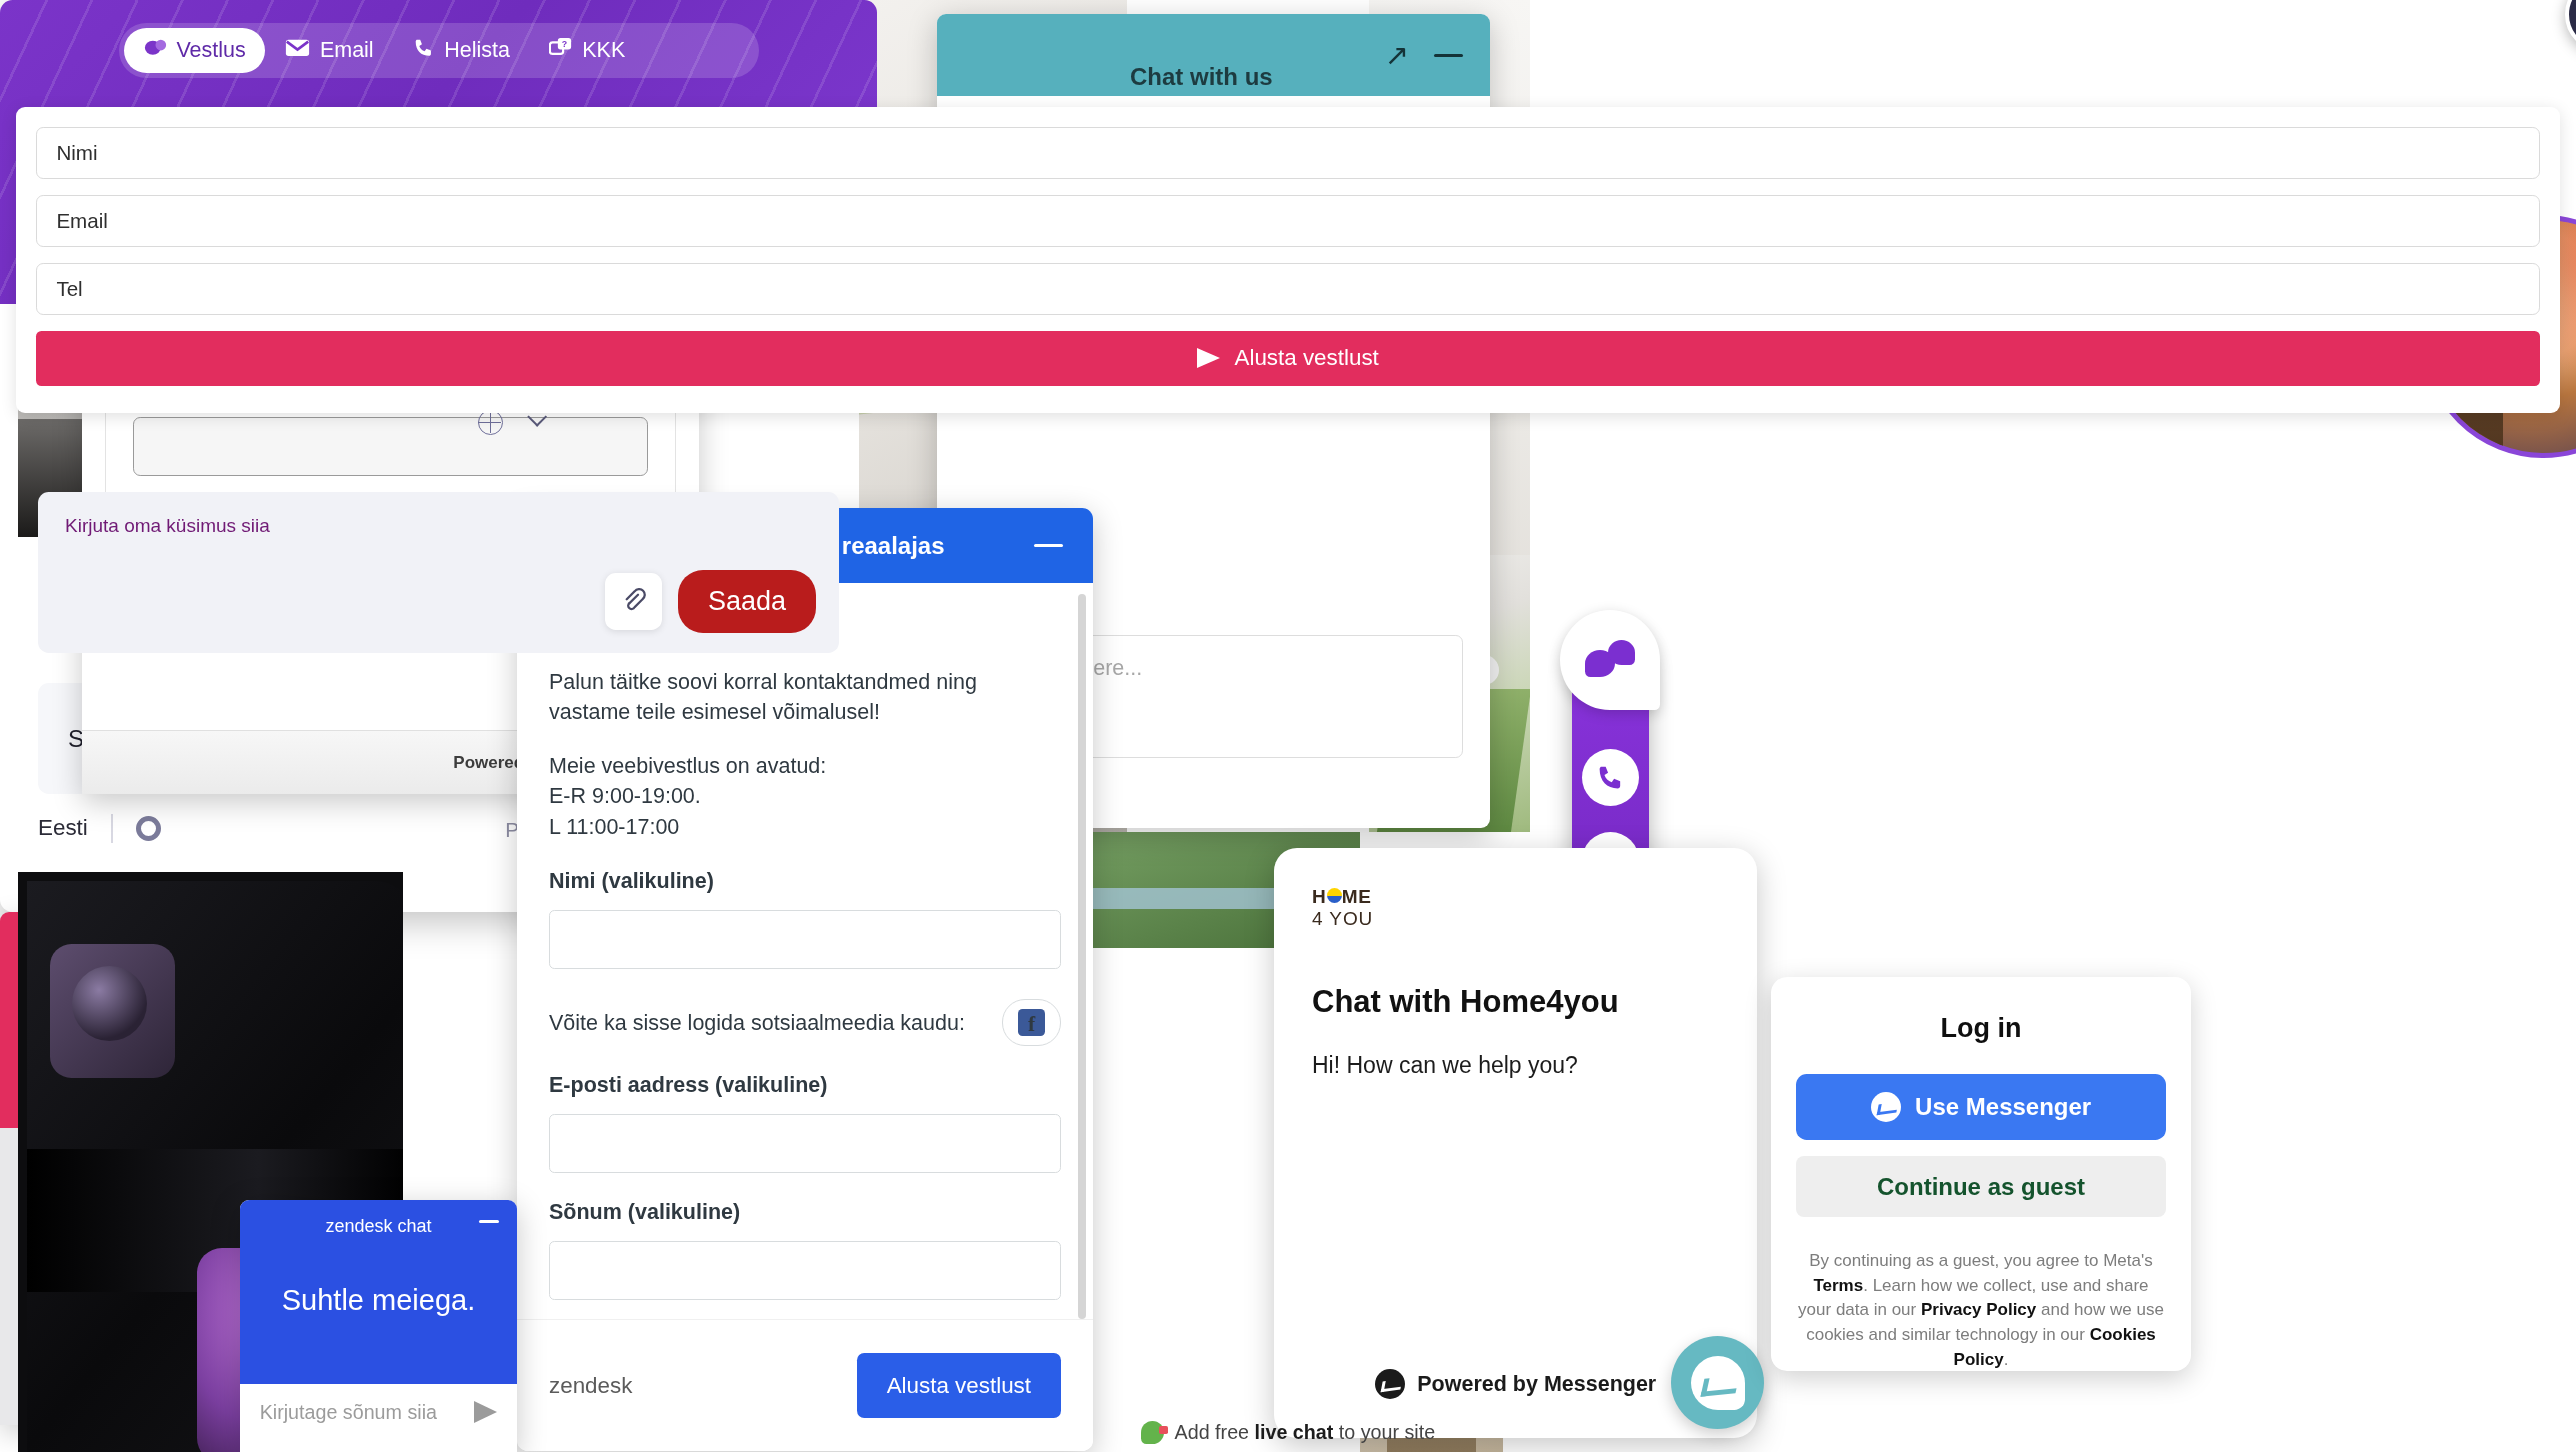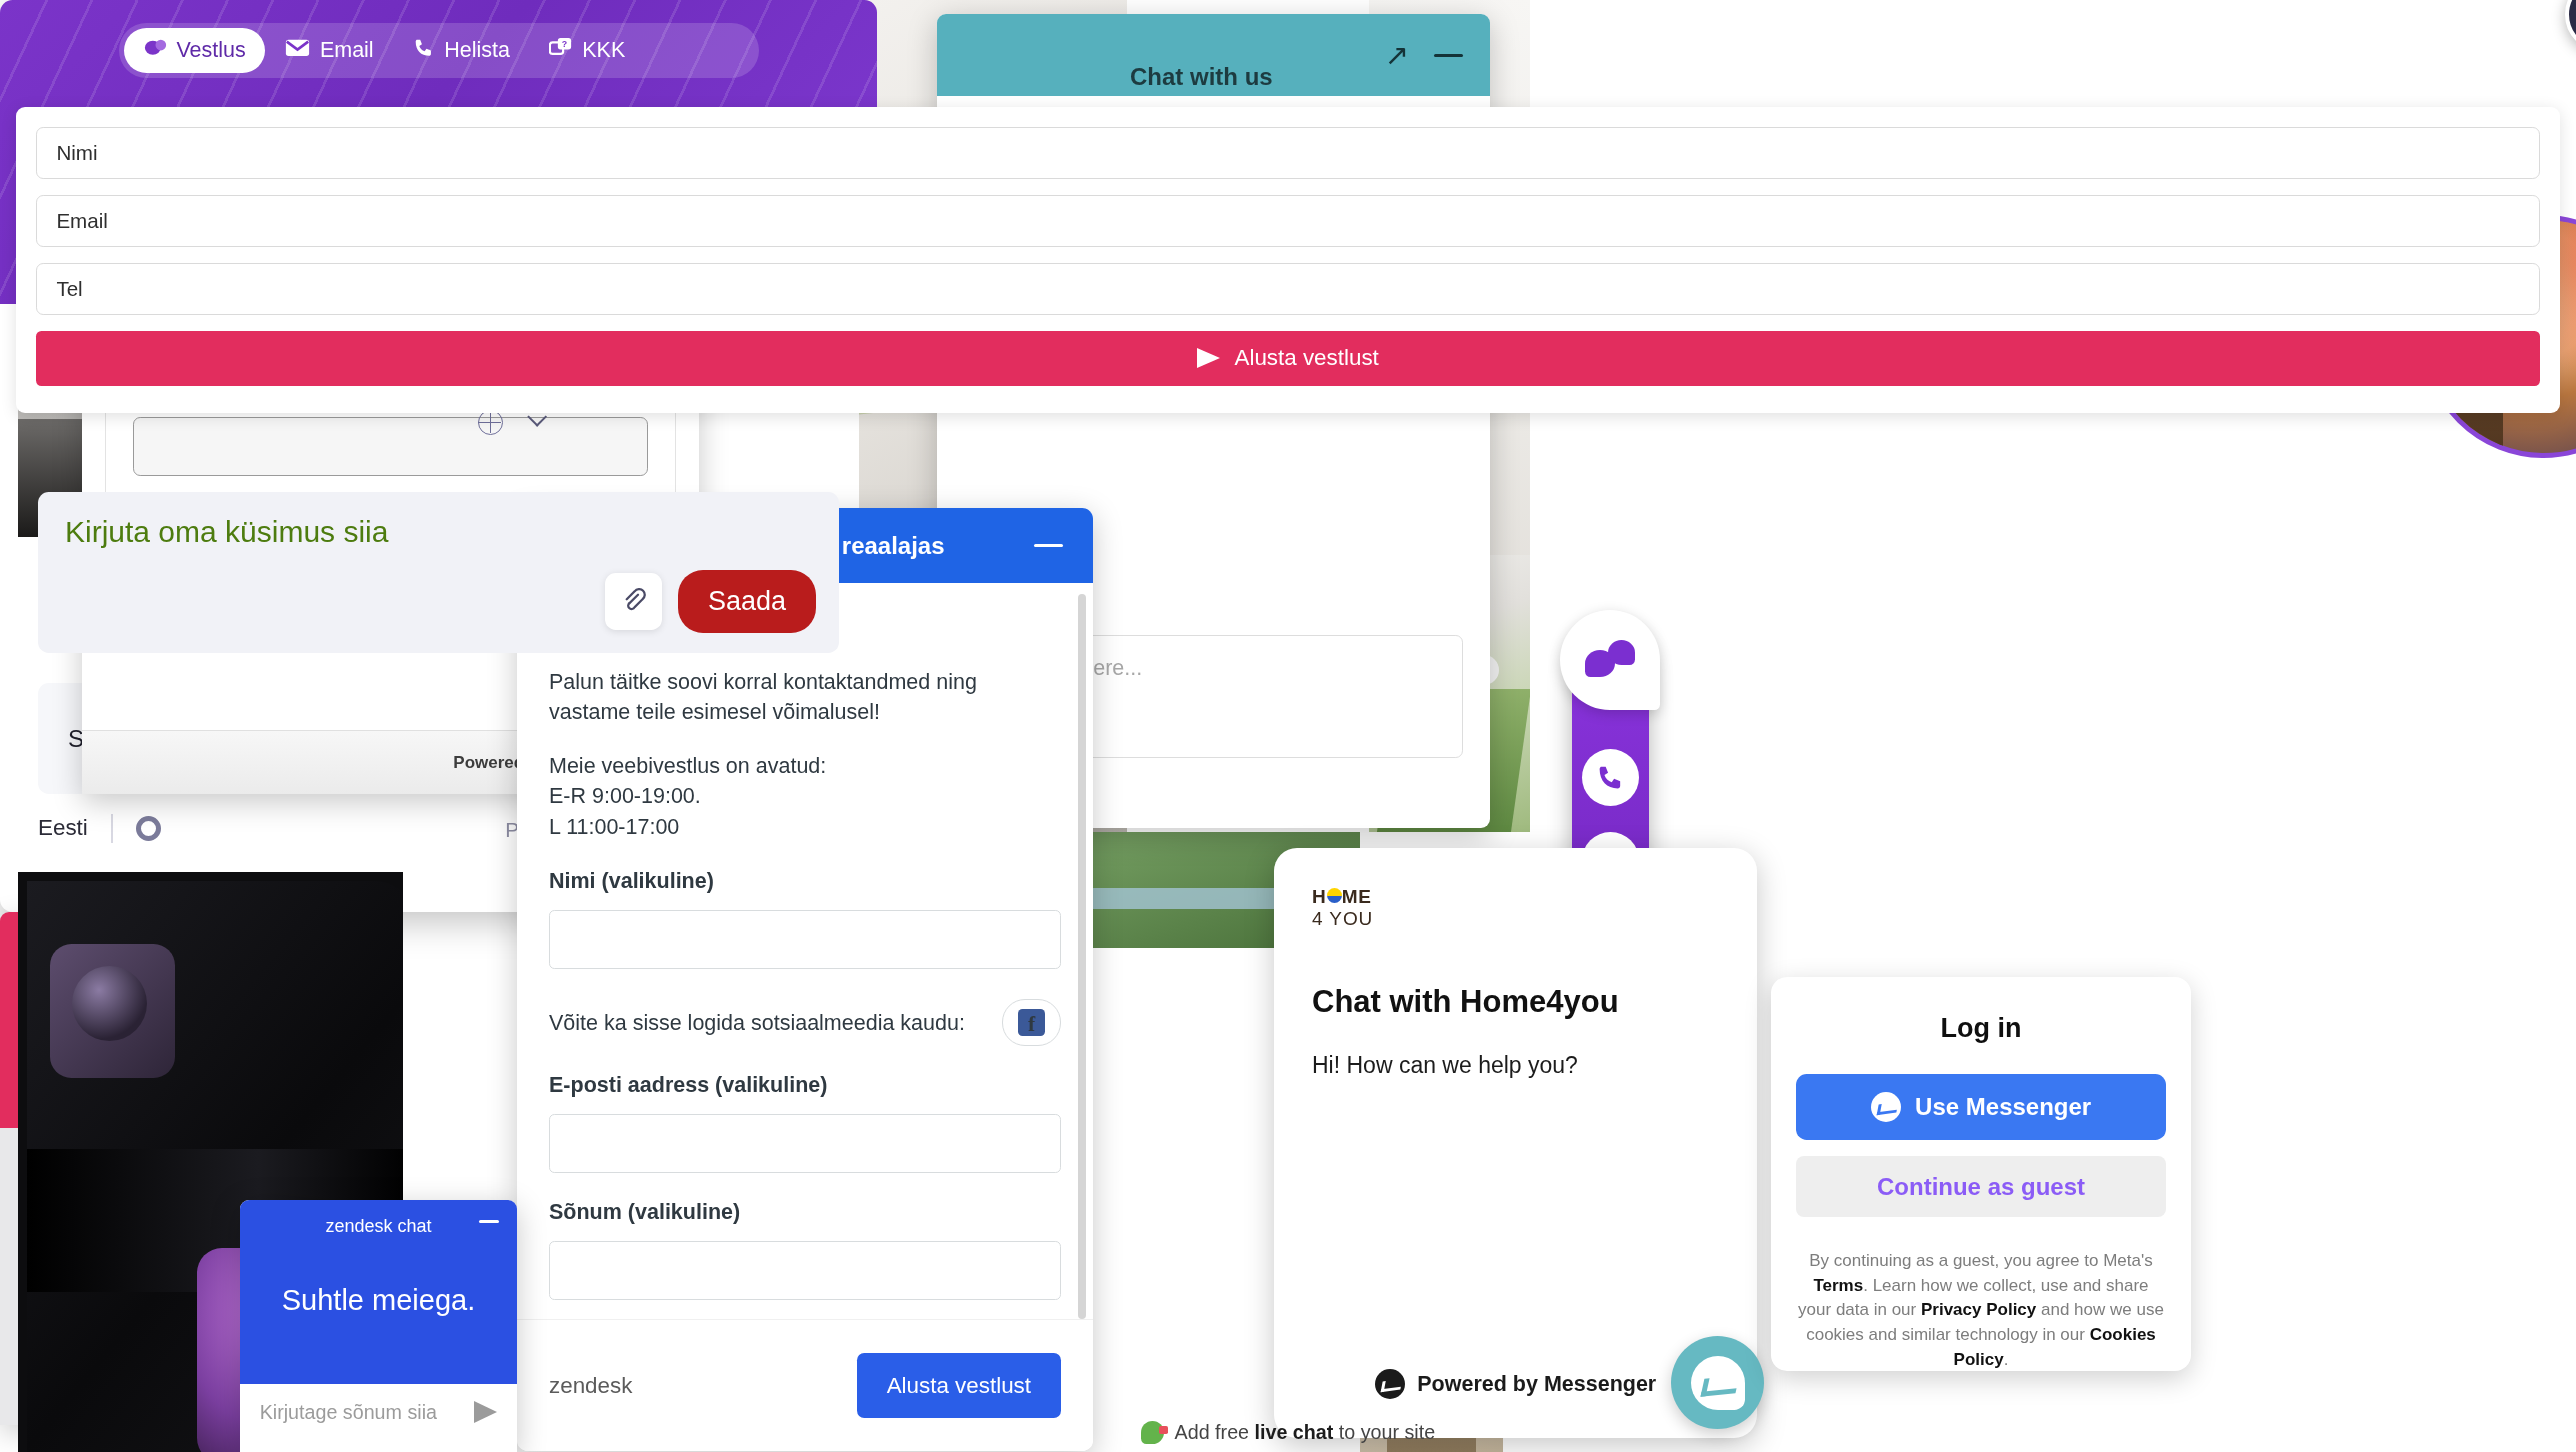--- a/index.html
+++ b/index.html
@@ -197,21 +197,21 @@
                    box-shadow:0 1.8px 9px rgba(0,0,0,.12); display:flex; align-items:center;
                    justify-content:center; font-size:22.4px; color:#2b2b37; }
   #askly .a-lang.sel { background:#2b2b37; color:#fff; }
   #askly .a-lang.globe { min-width:100px; gap:12.5px; }
   #askly .globeico { width:25px; height:25px; border-radius:50%; border:1.8px solid #6f6f9a; position:relative; }
   #askly .globeico:after{content:"";position:absolute;left:10.7px;top:-0.9px;width:1.8px;height:23px;background:#6f6f9a;}
   #askly .globeico:before{content:"";position:absolute;left:-0.9px;top:10.7px;width:23px;height:1.8px;background:#6f6f9a;}
   #askly .divv { width:1.8px; height:27px; background:#dcdce6; }
   #askly .chev { width:14.3px; height:14.3px; border-right:2.7px solid #5a5a7a; border-bottom:2.7px solid #5a5a7a; transform: rotate(45deg) translate(-3.6px,-3.6px); }
   #askly .a-compose { margin-top:41px; background:#f1f2f7; border-radius:10.7px; height:161px; position:relative; padding: 23px 27px; }
-  #askly .a-ph { font-size:30px; color:#4d7c0f; }
+  #askly .a-ph { font-size:19px; color:#701a75; }
   #askly .a-actions { position:absolute; right:23px; bottom:19.7px; display:flex; align-items:center; gap:16px; }
   #askly .a-clip { width:57px; height:57px; border-radius:10.7px; background:#fff; display:flex; align-items:center; justify-content:center; box-shadow:0 1.8px 7.2px rgba(0,0,0,.1);}
   #askly .a-send { background:#b91c1c; color:#fff; font-size:27px; padding:16px 30px; border-radius:25px; }
   #askly .a-kkk { margin: 30px 38px 0; background:#f6f7fa; border-radius:10.7px; height:111px;
                   display:flex; align-items:center; justify-content:space-between; padding: 0 30px; }
   #askly .a-kkk .lbl { font-size:24px; color:#1f1f2b; }
   #askly .a-kkk .pill { background:#fff; border-radius:23px; padding:14.3px 25px; font-size:20.6px; color:#2b2b37;
                         display:flex; align-items:center; gap:12.5px; box-shadow:0 1.8px 9px rgba(0,0,0,.1); }
   #askly .a-foot { display:flex; align-items:center; padding: 19.7px 38px 0; gap:23px; }
   #askly .a-foot .lang { font-size:22.4px; color:#2b2b37; }
@@ -271,21 +271,21 @@
   #mlogin { left: 1771px; top: 977px; width: 420px; height: 394px; border-radius:16px;
             box-shadow: 0 7.2px 27px rgba(0,0,0,.18); }
   #mlogin .m-t { text-align:center; font-size:27px; font-weight:bold; color:#0f0f0f; margin-top:36px; }
   #mlogin .m-b1 { margin: 30px 25px 0; height:66px; border-radius:10.7px; background:#3a78f2;
                   display:flex; align-items:center; justify-content:center; gap:14.3px;
                   color:#fff; font-size:24px; font-weight:bold; }
   #mlogin .m-b1 .mi { width:30px; height:30px; border-radius:50%; background:#fff; position:relative; }
   #mlogin .m-b1 .mi:after{content:"";position:absolute;left:7.2px;top:10.7px;width:16px;height:8px;
                           border-bottom:3.6px solid #3a78f2;border-left:3.6px solid #3a78f2;transform:skewX(-18deg) rotate(-8deg);}
   #mlogin .m-b2 { margin: 16px 25px 0; height:61px; border-radius:8px; background:#eeeeee;
-                  display:flex; align-items:center; justify-content:center; color:#8b5cf6; font-size:24px; font-weight:bold; }
+                  display:flex; align-items:center; justify-content:center; color:#14532d; font-size:24px; font-weight:bold; }
   #mlogin .m-legal { margin: 32px 25px 0; font-size:17px; line-height:1.45; color:#7d7d7d; text-align:center; }
   #mlogin .m-legal b { color:#111; }
 
   
   #pink { left: 2222px; top: 939px; width: 354px; height: 513px; border-radius:9px 0 0 0;
           background:#e8e8ea; box-shadow:0 7.2px 27px rgba(0,0,0,.18); overflow:visible;}
   #pink .p-head { background:#e22d5e; border-radius:9px 0 0 0; padding: 21.5px 18px 134px;
                   text-align:center; color:#fff; font-size:21.5px; line-height:1.4; }
   #pink .p-card { position:absolute; left:16px; right:16px; top:107px; background:#fff;
                   border-radius:9px; padding: 19.7px 19.7px 27px; box-shadow:0 3.6px 16px rgba(0,0,0,.12);}

